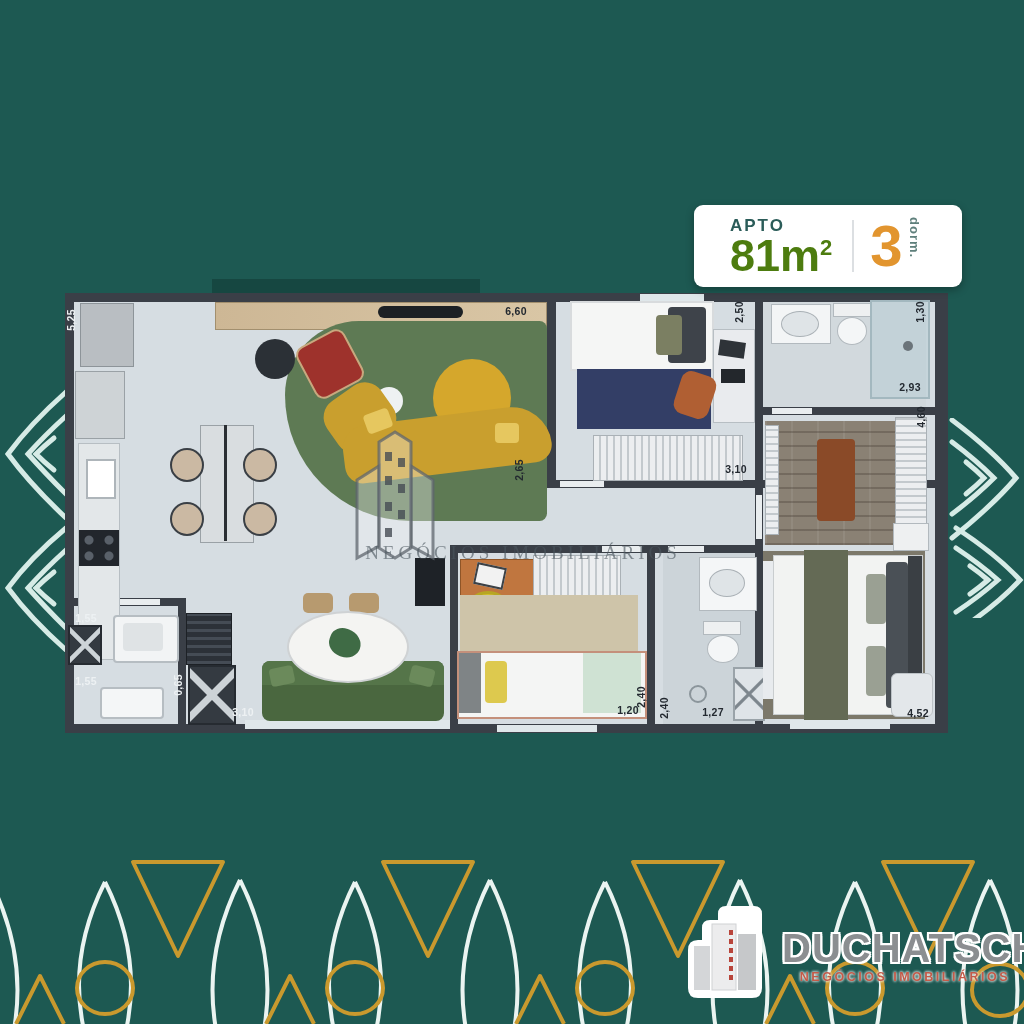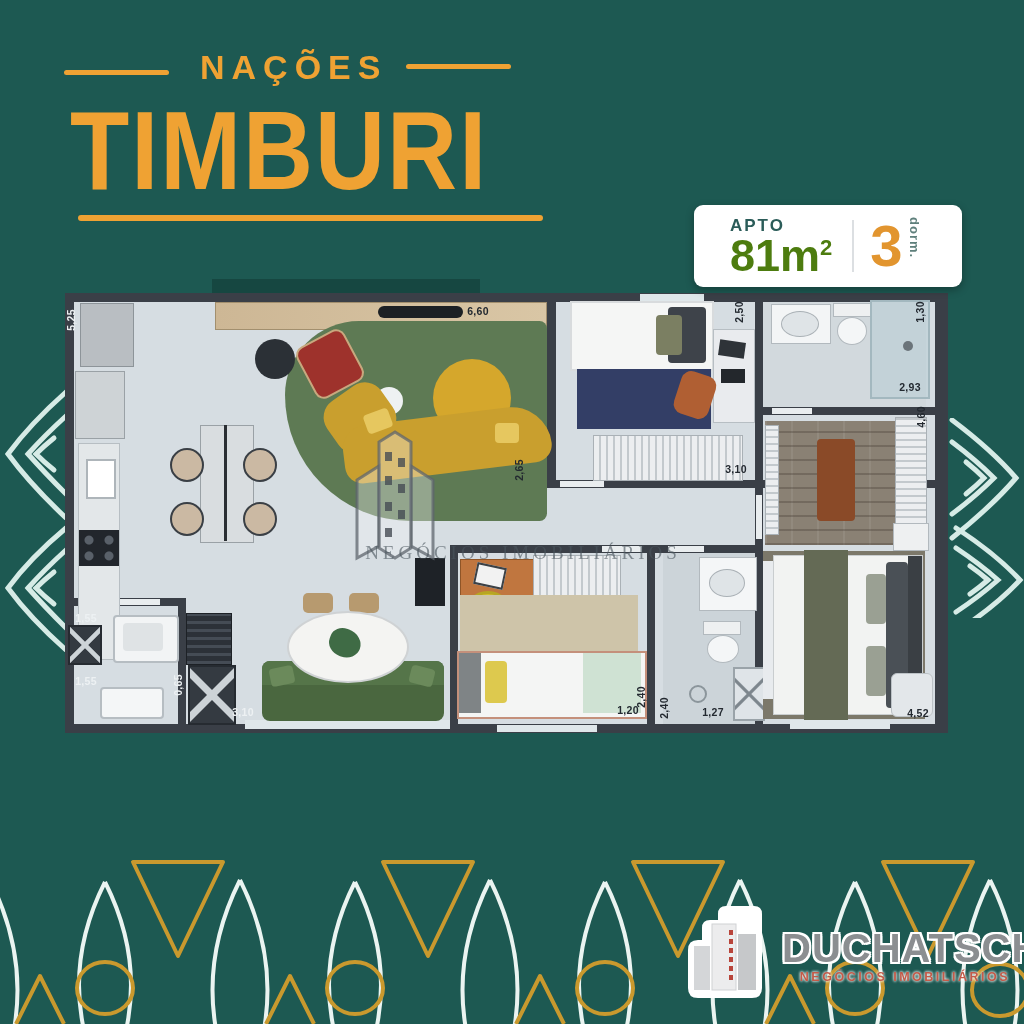--- a/index.html
+++ b/index.html
@@ -112,27 +112,20 @@
       <path d="M383,12 L473,12 L428,106 Z"></path>
       <path d="M633,12 L723,12 L678,106 Z"></path>
       <path d="M883,12 L973,12 L928,106 Z"></path>
       <path d="M266,174 L290,126 L314,174"></path>
       <path d="M516,174 L540,126 L564,174"></path>
       <path d="M766,174 L790,126 L814,174"></path>
       <path d="M16,174 L40,126 L64,174"></path>
     </g>
   </svg>
 
-  <div class="abs" style="left:0;top:0;width:600px;height:240px;z-index:30">
-    <div class="dash" style="left:64px;top:70px;width:105px"></div>
-    <span class="brand-pre" style="left:200px;top:48px">NAÇÕES</span>
-    <div class="dash" style="left:406px;top:64px;width:105px"></div>
-    <span class="brand-title" style="left:70px;top:88px">TIMBURI</span>
-    <div class="brand-underline" style="left:78px;top:215px;width:465px"></div>
-  </div>
 
   <div class="badge" style="left:694px;top:205px;width:232px;height:82px">
     <div>
       <div class="badge-apto">APTO</div>
       <div class="badge-area"><span>81m</span><sup>2</sup></div>
     </div>
     <div class="badge-div"></div>
     <div class="badge-dorm">3</div>
     <div class="badge-dorm-label">dorm.</div>
   </div>
@@ -260,21 +253,21 @@
       <div class="furn" style="left:92px;top:18px;width:20px;height:50px;background:#9aa093;border-radius:4px"></div>
       <div class="furn" style="left:92px;top:90px;width:20px;height:50px;background:#9aa093;border-radius:4px"></div>
       <div class="furn" style="left:30px;top:-6px;width:44px;height:170px;background:#646a55"></div>
     </div>
     <div class="furn" style="left:828px;top:230px;width:34px;height:26px;background:#eef0f1;border:1px solid #b2b9be"></div>
     <div class="furn" style="left:826px;top:380px;width:40px;height:42px;background:#e3e7ea;border:1px solid #bcc2c6;border-radius:6px"></div>
   </div>
 
   <div class="abs" id="dim-layer" style="left:0;top:0;width:1024px;height:1024px;z-index:20;pointer-events:none">
       <span class="dim vert light" style="left: 71px; top: 320px;">5,25</span>
-      <span class="dim" style="left: 478px; top: 311px;">6,60</span>
+      <span class="dim" style="left: 516px; top: 311px;">6,60</span>
       <span class="dim vert" style="left: 739px; top: 312px;">2,50</span>
       <span class="dim vert" style="left: 920px; top: 312px;">1,30</span>
       <span class="dim" style="left: 910px; top: 387px;">2,93</span>
       <span class="dim vert" style="left: 921px; top: 417px;">4,60</span>
       <span class="dim" style="left: 736px; top: 469px;">3,10</span>
       <span class="dim vert" style="left: 519px; top: 470px;">2,65</span>
       <span class="dim light" style="left: 86px; top: 618px;">1,55</span>
       <span class="dim light" style="left: 86px; top: 681px;">1,55</span>
       <span class="dim vert light" style="left: 178px; top: 685px;">0,65</span>
       <span class="dim light" style="left: 243px; top: 712px;">3,10</span>

